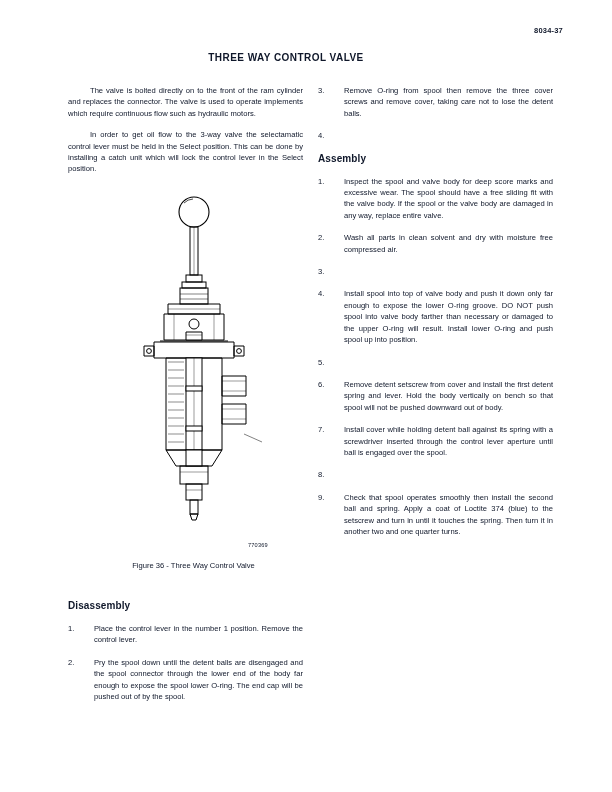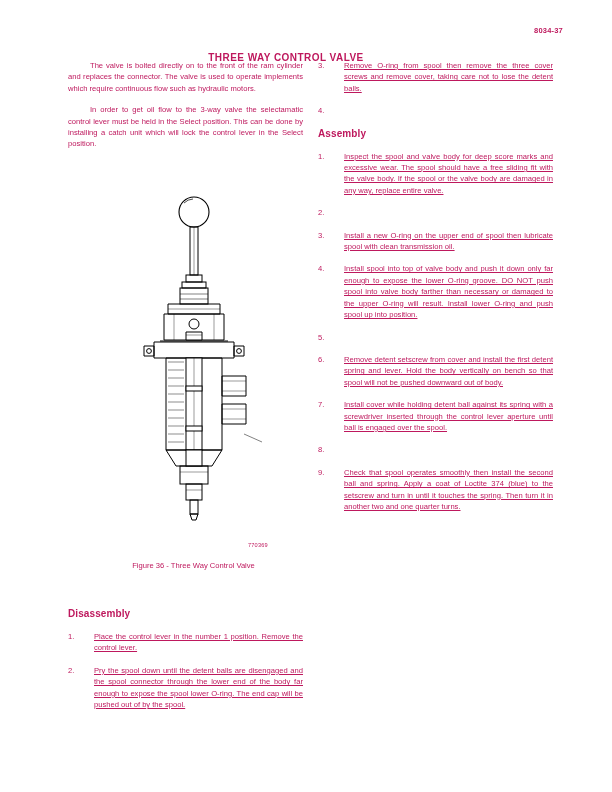--- a/index.html
+++ b/index.html
@@ -6,21 +6,21 @@
     margin: 0;
     padding: 0;
     background: #ffffff;
   }
   .page {
     position: relative;
     width: 612px;
     height: 792px;
     background: #ffffff;
     font-family: "Liberation Sans", sans-serif;
-    color: #be185d;
+    color: #0f172a;
     overflow: hidden;
   }
 
   
   .page-number {
     position: absolute;
     top: 26px;
     right: 49px;
     font-size: 7.5px;
     font-weight: 700;
@@ -33,21 +33,21 @@
     width: 572px;
     text-align: center;
     font-size: 10px;
     font-weight: 700;
     letter-spacing: 0.45px;
   }
 
   
   .col {
     position: absolute;
-    top: 60px;
+    top: 85px;
     width: 235px;
   }
   .col-left  { left: 68px; }
   .col-right { left: 318px; }
 
   p.para {
     margin: 0 0 10px 0;
     font-size: 7.6px;
     line-height: 11.4px;
     text-align: justify;
@@ -70,21 +70,20 @@
   .item-num {
     flex: 0 0 26px;
     font-size: 7.6px;
     line-height: 11.4px;
   }
   .item-text {
     flex: 1 1 auto;
     font-size: 7.6px;
     line-height: 11.4px;
     text-align: justify;
-    text-decoration: underline;
   }
 
   
   .figure-wrap {
     position: absolute;
     left: 76px;
     top: 190px;
     width: 235px;
     height: 375px;
   }
@@ -104,21 +103,21 @@
     text-align: center;
     font-size: 7.6px;
   }
 
   .disassembly-block {
     position: absolute;
     left: 68px;
     top: 600px;
     width: 235px;
   }
-  .disassembly-block h2.section { margin-top: 8px; }
+  .disassembly-block h2.section { margin-top: 0; }
 </style>
 </head>
 <body>
 
 <div class="page">
 
   <div class="page-number">8034-37</div>
 
   <div class="doc-title">THREE WAY CONTROL VALVE</div>
 
@@ -237,24 +236,24 @@
     </div>
 
     <h2 class="section">Assembly</h2>
 
     <div class="item">
       <div class="item-num">1.</div>
       <div class="item-text">Inspect the spool and valve body for deep score marks and excessive wear. The spool should have a free sliding fit with the valve body. If the spool or the valve body are damaged in any way, replace entire valve.</div>
     </div>
     <div class="item">
       <div class="item-num">2.</div>
+      <div class="item-text">Wash all parts in clean solvent and dry with moisture free compressed air.</div>
     </div>
     <div class="item">
       <div class="item-num">3.</div>
-      <div class="item-text">Install a new O-ring on the upper end of spool then lubricate spool with clean transmission oil.</div>
     </div>
     <div class="item">
       <div class="item-num">4.</div>
       <div class="item-text">Install spool into top of valve body and push it down only far enough to expose the lower O-ring groove. DO NOT push spool into valve body farther than necessary or damaged to the upper O-ring will result. Install lower O-ring and push spool up into position.</div>
     </div>
     <div class="item">
       <div class="item-num">5.</div>
     </div>
     <div class="item">
       <div class="item-num">6.</div>

